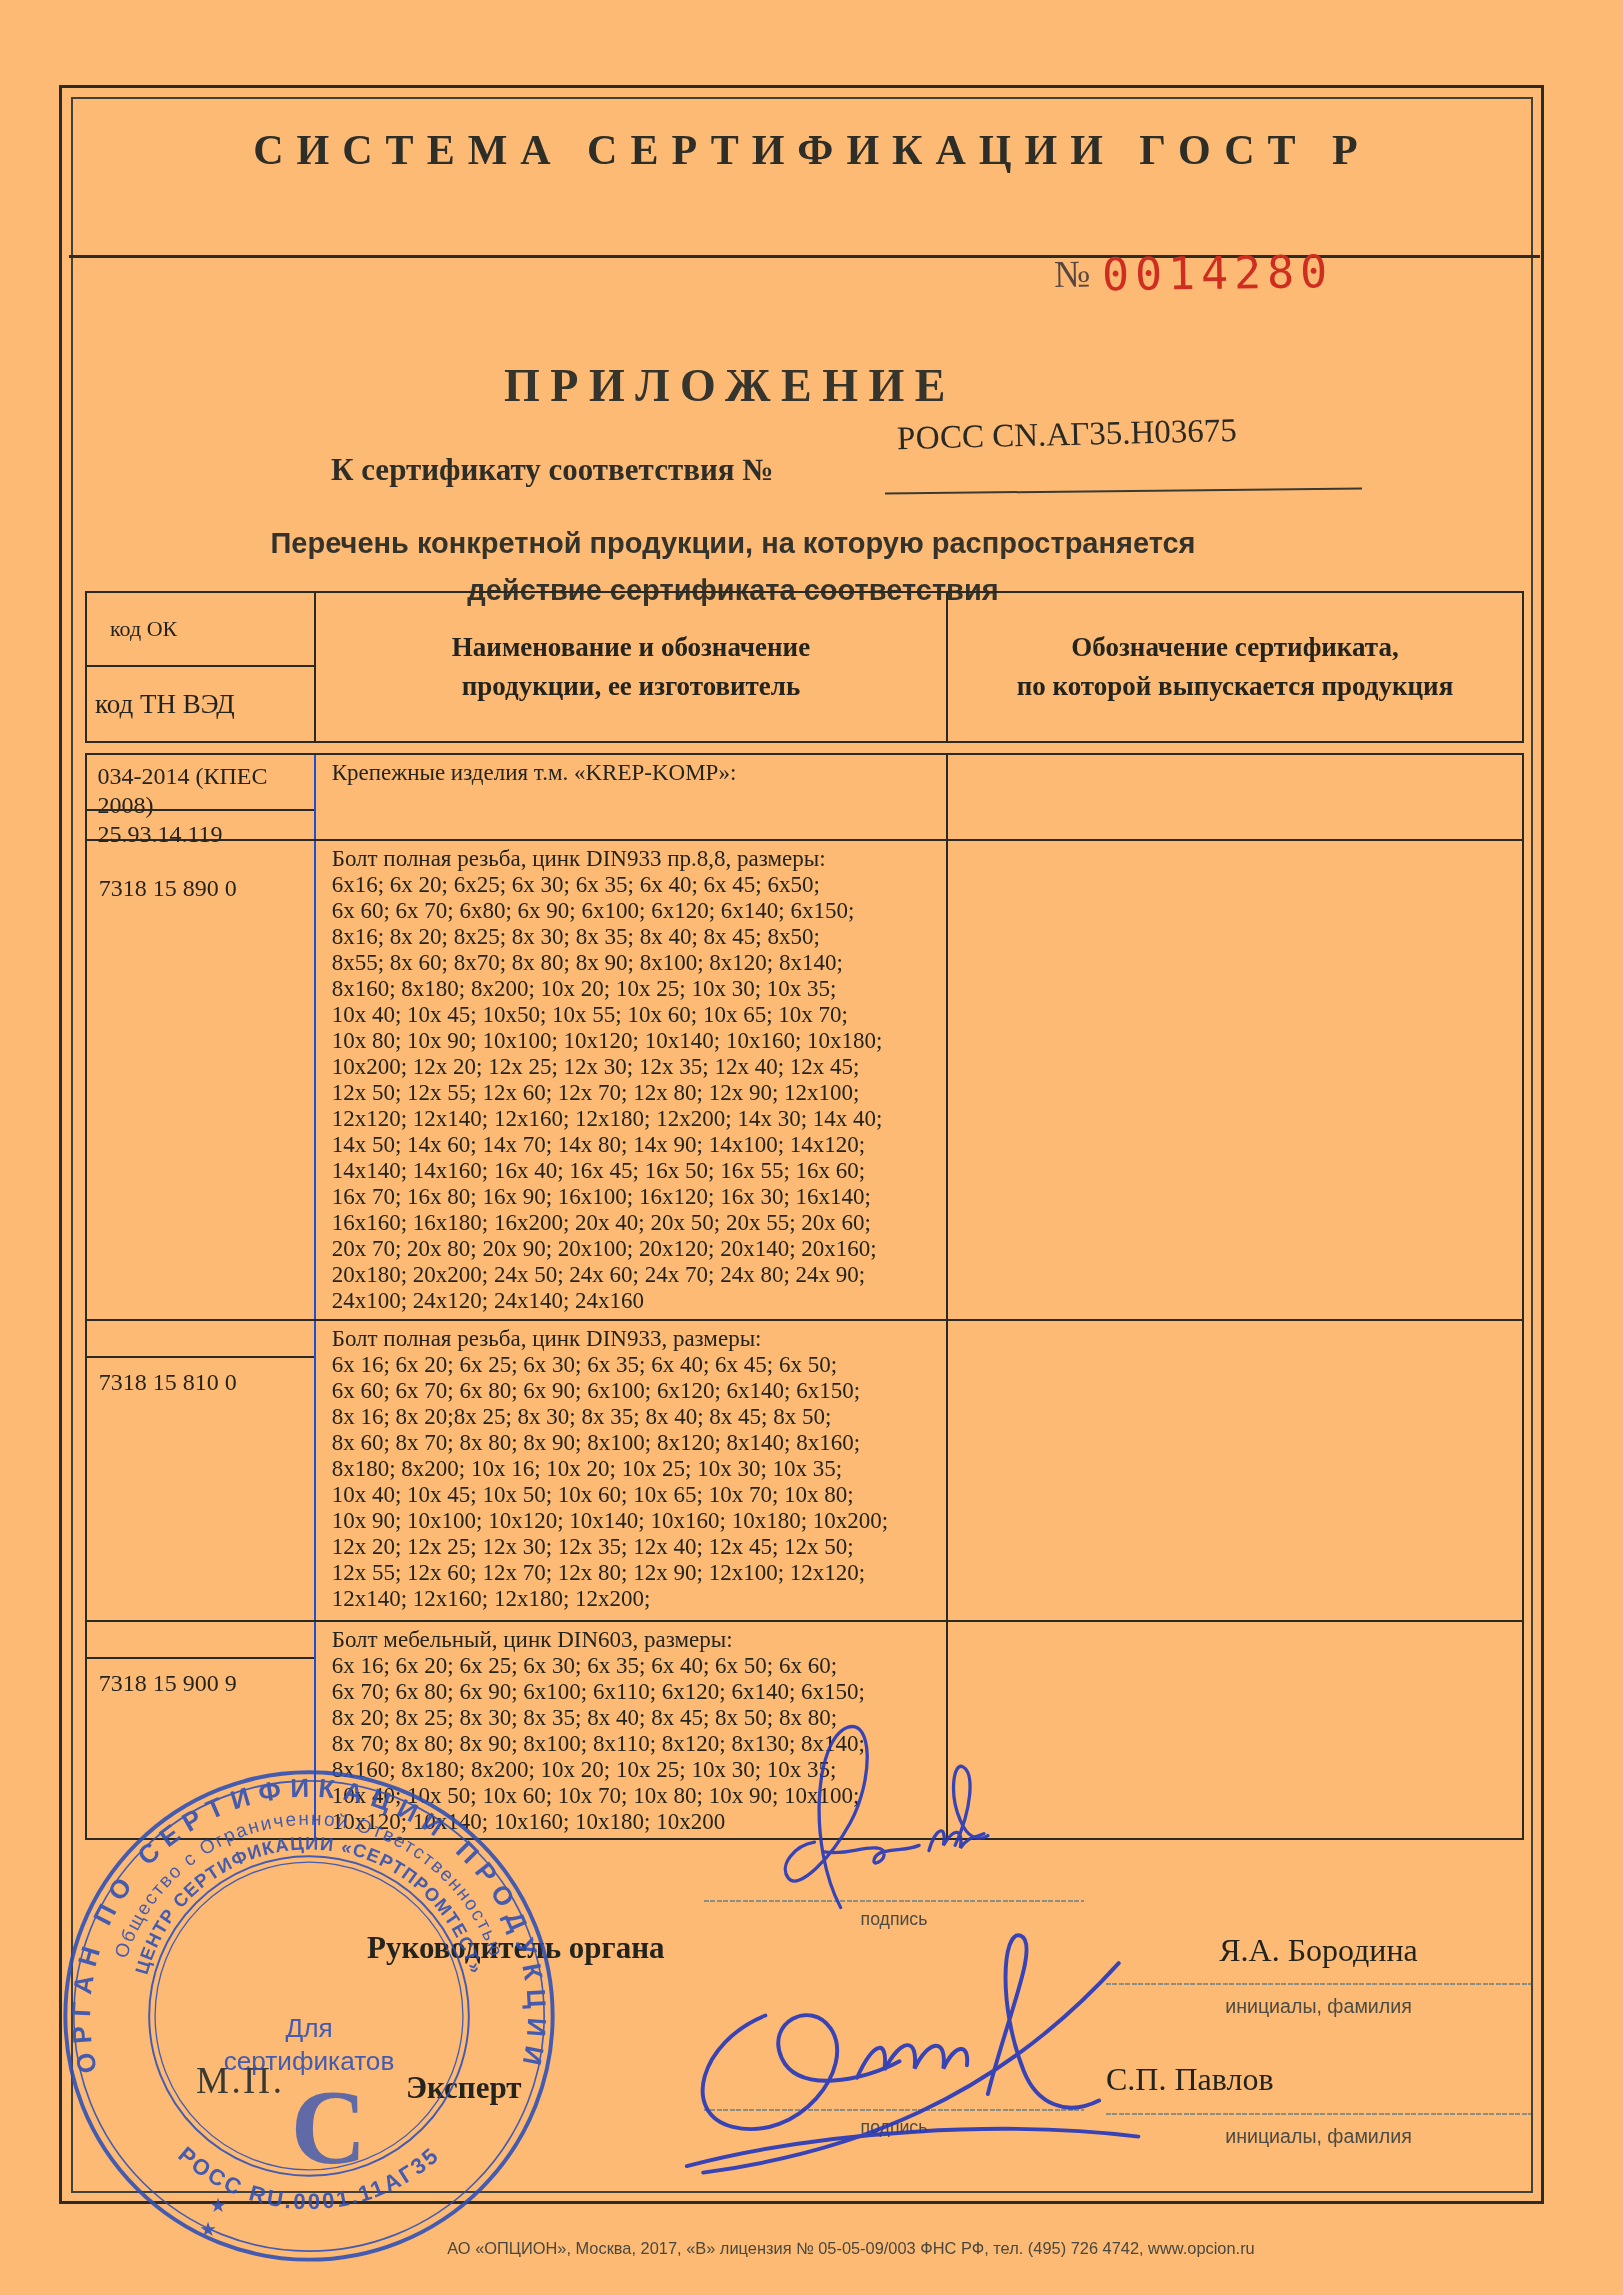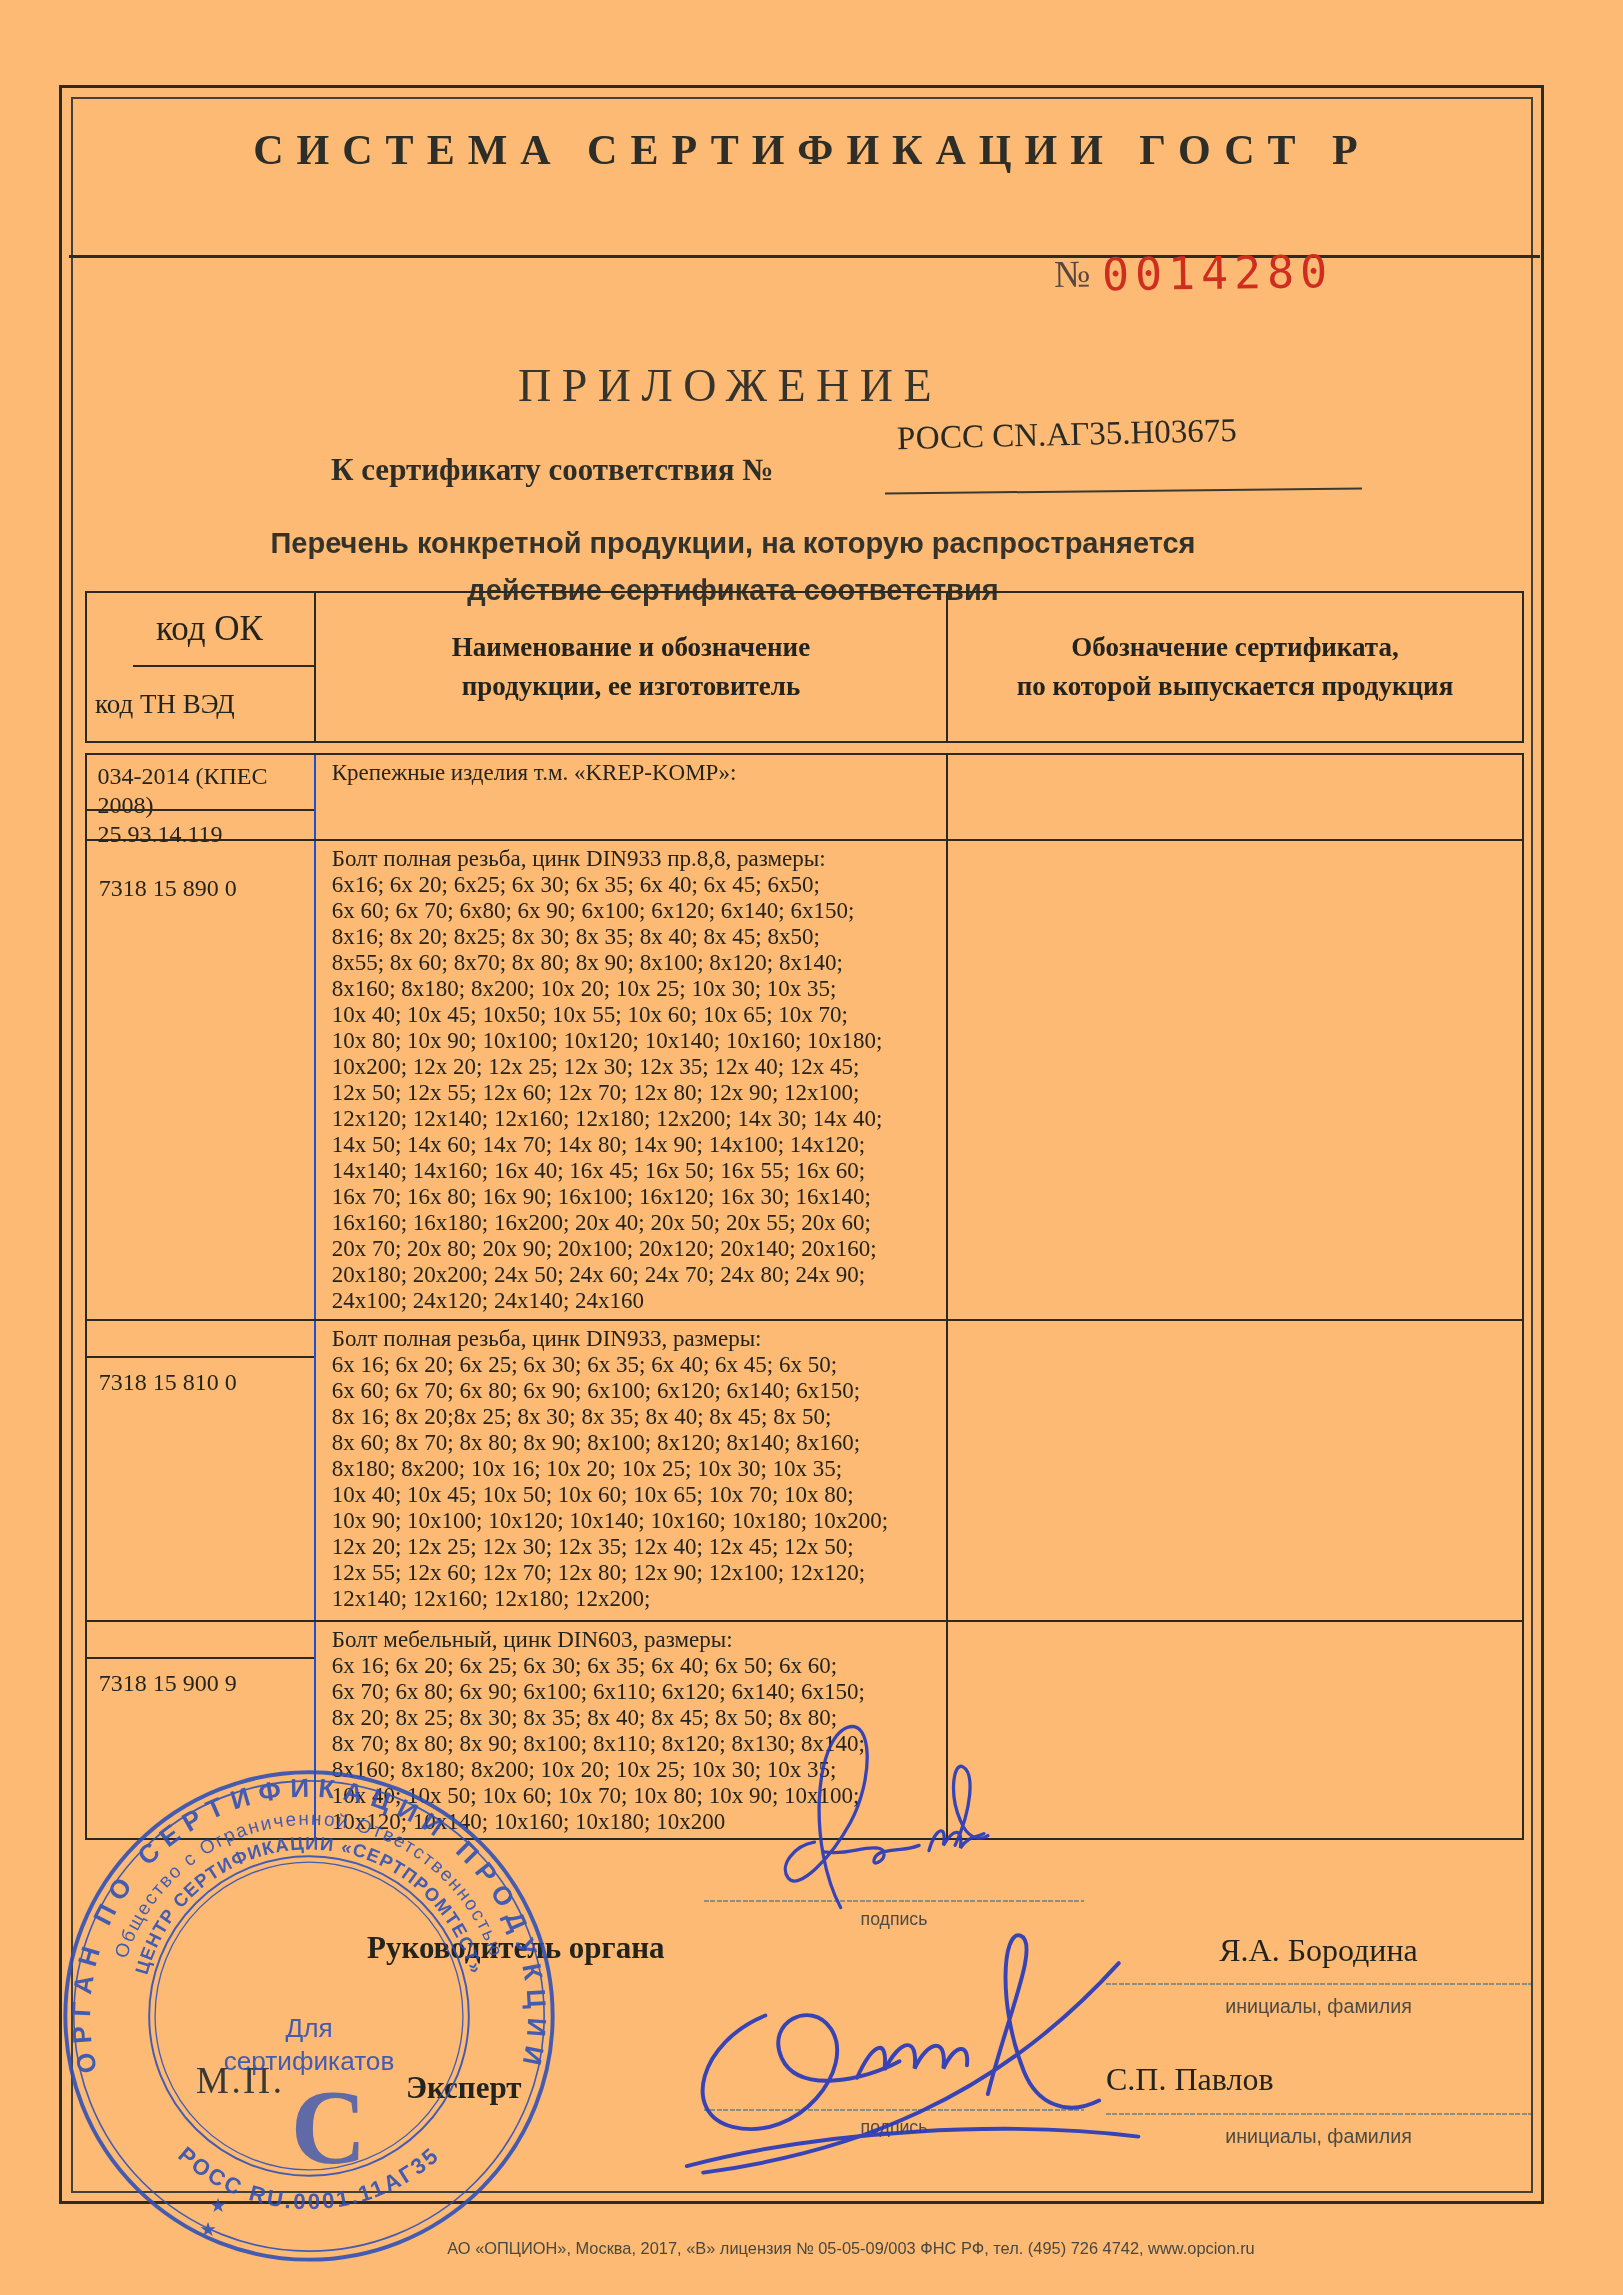--- a/index.html
+++ b/index.html
@@ -35,39 +35,39 @@
     white-space:nowrap;
   }
   .doc-number .nsign { font-size:38px; color:#574740; vertical-align:3.9px; }
   .doc-number .ndigits {
     font-family:"DejaVu Sans Mono", monospace; font-size:45px;
     color:#cf2d20; letter-spacing:5.9px; margin-left:11.8px;
   }
 
   .title {
     position:absolute; top:359px; left:0; width:1460px; text-align:center;
-    font-size:46px; font-weight:normal; letter-spacing:10.5px; color:#35352e;
+    font-size:46px; font-weight:bold; letter-spacing:10.5px; color:#35352e;
   }
   .cert-label { position:absolute; left:331px; top:452px; font-size:31px; font-weight:bold; color:#2e2e28; }
   .cert-number { position:absolute; left:897px; top:416px; font-size:33px; transform:rotate(-1.4deg); color:#2a2a24; white-space:nowrap; }
   .cert-underline { position:absolute; left:885px; top:490px; width:477px; height:2px; background:#3a3a32; transform:rotate(-0.6deg); }
 
   .desc {
     position:absolute; top:520px; left:0; width:1466px; text-align:center;
     font-family:"Liberation Sans", sans-serif; font-weight:bold;
     font-size:29px; line-height:1.62; color:#33332c; white-space:pre-line;
   }
 
   
   .thead {
     position:absolute; left:85px; top:591px; width:1439px; height:152px;
     border:2px solid #2a2a22; box-sizing:border-box;
   }
   .th-c1 { position:absolute; left:0; top:0; bottom:0; width:229px; border-right:2px solid #2a2a22; box-sizing:border-box; }
-  .th-c1-top { height:50%; box-sizing:border-box; border-bottom:2px solid #2a2a22; display:flex; align-items:center; padding-left:23px; font-size:35px;margin-left:46px; }
+  .th-c1-top { height:50%; box-sizing:border-box; border-bottom:2px solid #2a2a22; display:flex; align-items:center; padding-left:23px; font-size:22px; }
   .th-c1-bot { height:50%; display:flex; align-items:center; padding-left:8px; font-size:27px; }
   .th-c2 {
     position:absolute; left:229px; top:0; bottom:0; width:632px; border-right:2px solid #2a2a22; box-sizing:border-box;
     display:flex; align-items:center; justify-content:center; text-align:center;
     font-size:27px; font-weight:bold; white-space:pre-line; line-height:1.45;
   }
   .th-c3 {
     position:absolute; left:861px; right:0; top:0; bottom:0;
     display:flex; align-items:center; justify-content:center; text-align:center;
     font-size:27px; font-weight:bold; white-space:pre-line; line-height:1.45;

